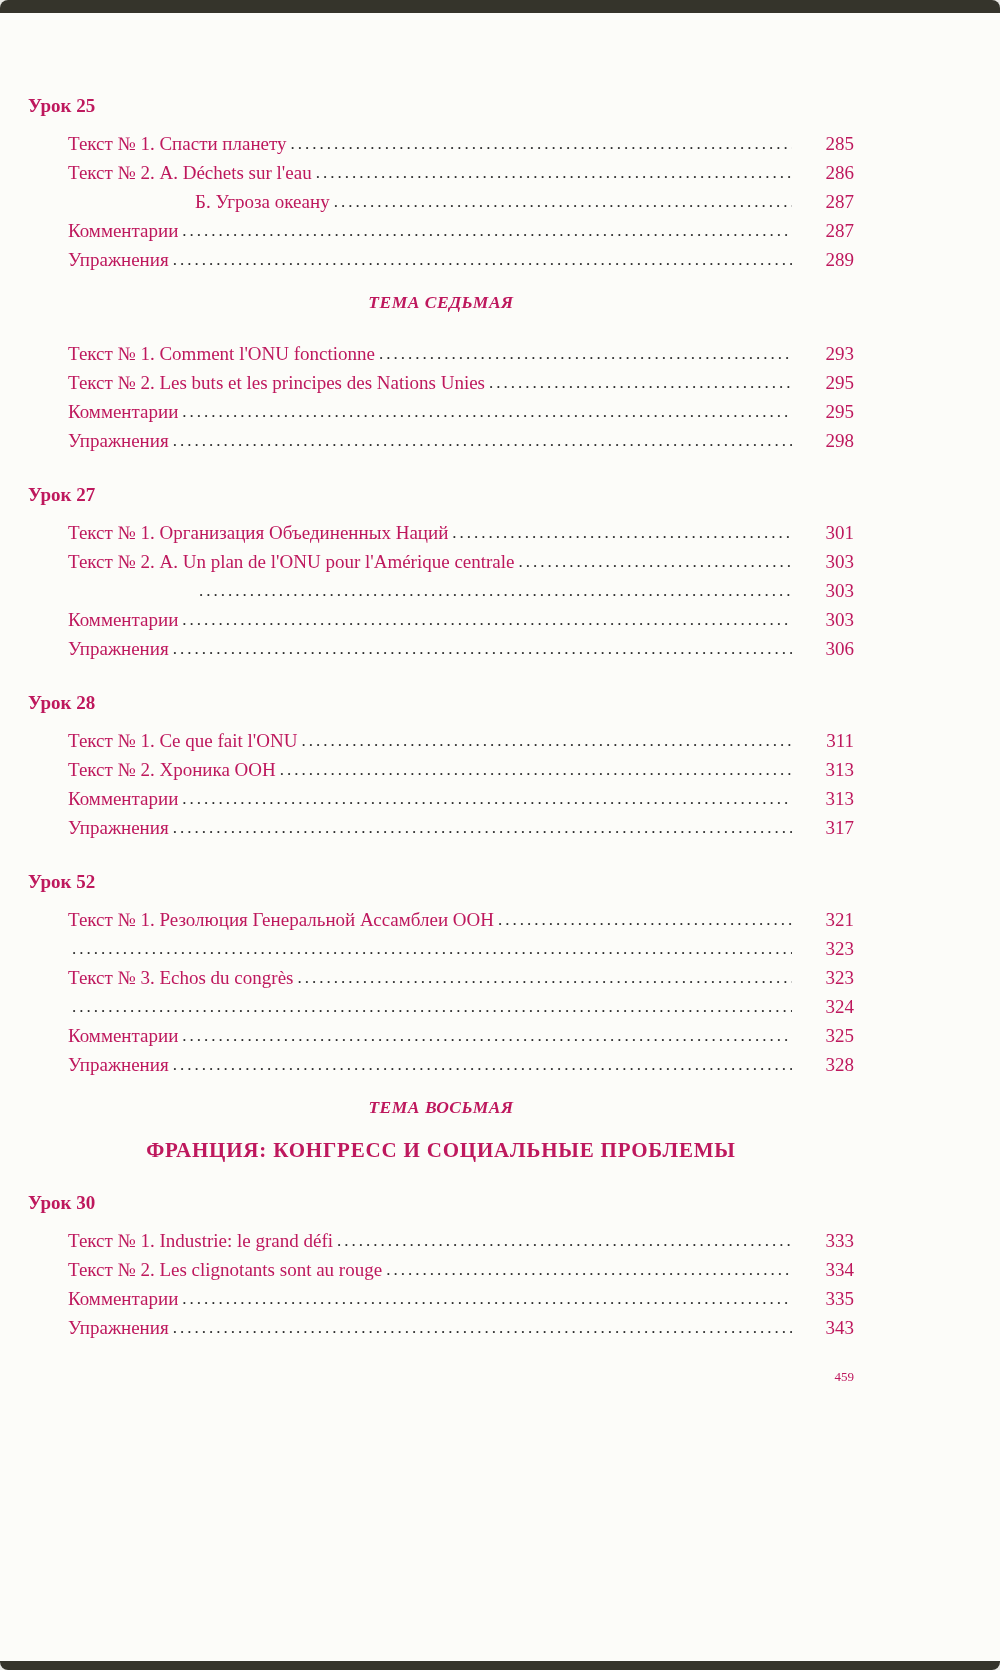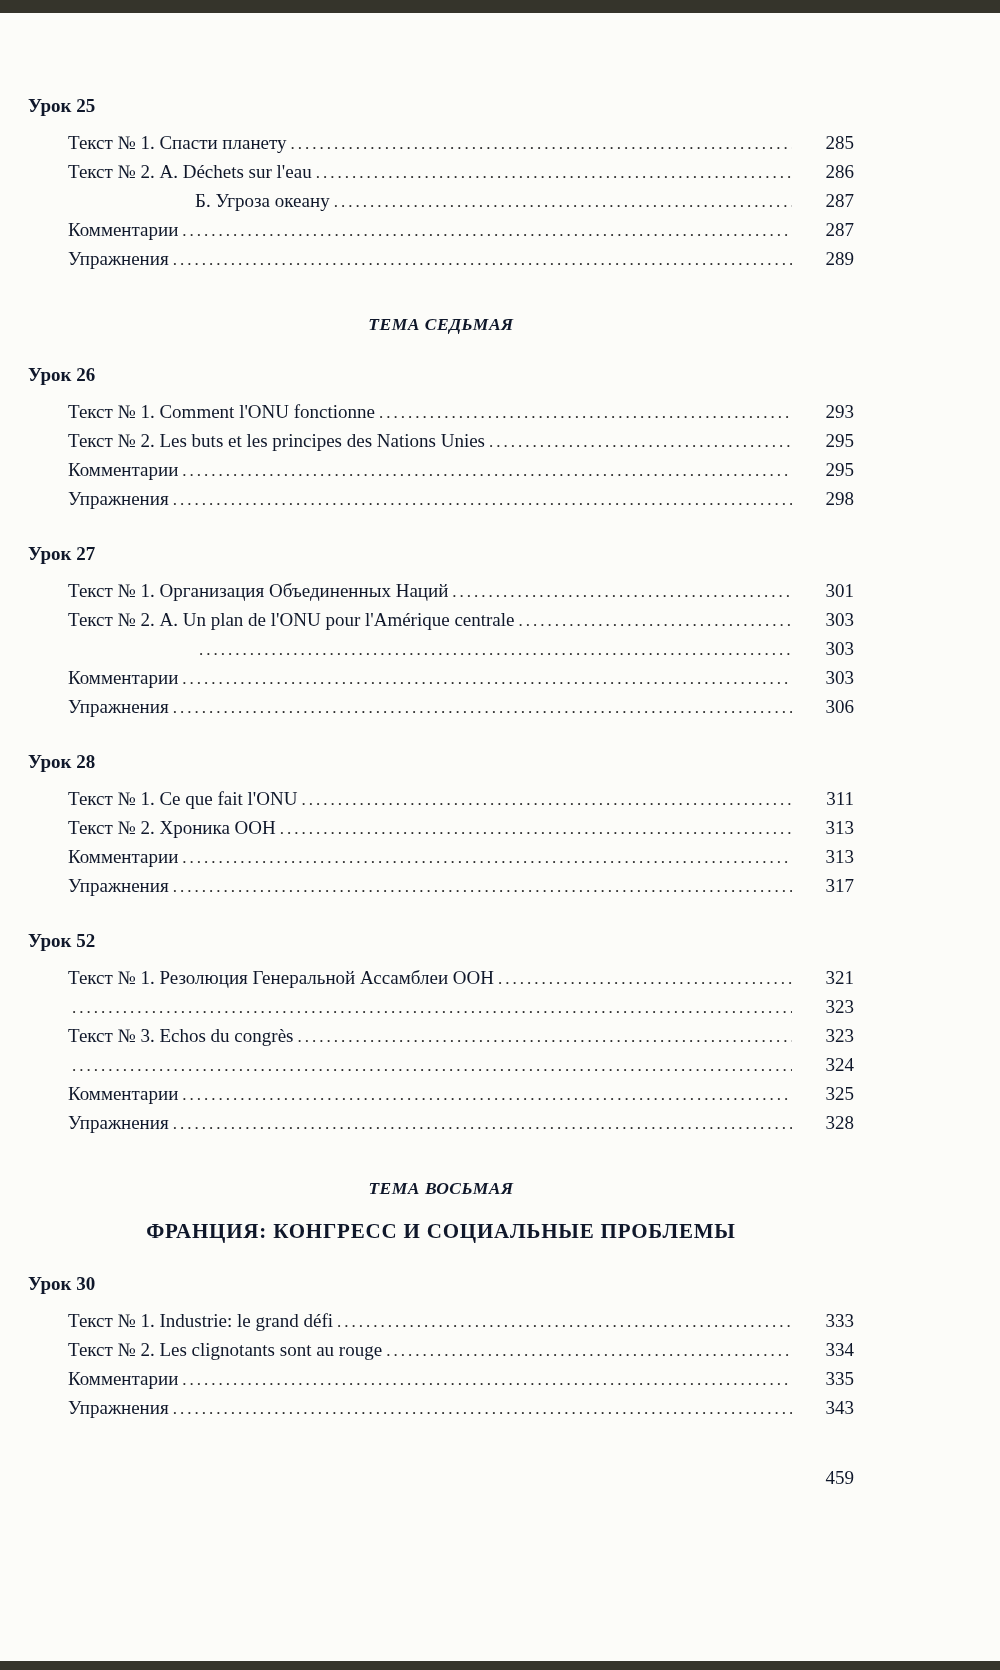--- a/index.html
+++ b/index.html
@@ -5,40 +5,41 @@
   * { margin: 0; padding: 0; box-sizing: border-box; }
   html, body { background: #e9e9e5; }
   .page {
     width: 1000px;
     height: 1670px;
     margin: 0 auto;
     background: #fcfcf9;
     position: relative;
     overflow: hidden;
     font-family: "Liberation Serif", "DejaVu Serif", serif;
-    color: #0f172a;
+    color: #be185d;
+    border-radius: 8px;
   }
   .scan-bar { position: absolute; left: 0; width: 100%; background: #35342b; }
   .scan-bar.top { top: 0; height: 13px; }
   .scan-bar.bottom { bottom: 0; height: 9px; }
 
   .content { padding: 92px 146px 0 28px; }
 
   .lesson-block { margin-top: 26px; }
   .lesson-block:first-child { margin-top: 0; }
   .lesson-title {
     font-weight: bold;
     font-size: 19px;
     line-height: 28px;
     margin-bottom: 9px;
   }
 
   .toc-entry {
     display: flex;
-    align-items: flex-start;
+    align-items: center;
     font-size: 19px;
     line-height: 28px;
   }
   .indent-1 { padding-left: 40px; }
   .indent-2 { padding-left: 167px; }
   .toc-label { white-space: nowrap; flex: 0 0 auto; }
   .toc-dots {
     flex: 1 1 auto;
     overflow: hidden;
     white-space: nowrap;
@@ -46,35 +47,35 @@
     min-width: 12px;
     color: #2b2b2b;
   }
   .toc-dots::after {
     content: "..............................................................................................................................................................................";
     letter-spacing: 3px;
     font-size: 17px;
   }
   .toc-page { flex: 0 0 62px; text-align: right; white-space: nowrap; }
 
-  .theme-block { margin-top: 40px; margin-bottom: 14px; text-align: center; }
+  .theme-block { margin-top: 18px; margin-bottom: 14px; text-align: center; }
   .theme-subtitle {
     font-style: italic;
     font-weight: bold;
     font-size: 17.5px;
     letter-spacing: 0.5px;
     margin-bottom: 20px;
   }
   .theme-title {
     font-weight: bold;
     font-size: 21px;
     letter-spacing: 0.8px;
   }
 
-  .folio { margin-top: 44px; text-align: right; font-size: 19px; }
+  .folio { margin-top: 27px; text-align: right; font-size: 13px; }
 </style>
 </head>
 <body>
 
 <div class="page">
   <div class="scan-bar top"></div>
 
   <div class="content">
     <div id="toc-blocks">
         <div class="lesson-block">
@@ -102,21 +103,20 @@
           <div class="toc-entry indent-1">
             <span class="toc-label">Упражнения</span>
             <span class="toc-dots"></span>
             <span class="toc-page">289</span>
           </div>
         </div>
         <div class="theme-block">
           <div class="theme-subtitle">ТЕМА СЕДЬМАЯ</div>
         </div>
         <div class="lesson-block">
-          <div class="lesson-title">Урок 26</div>
           <div class="toc-entry indent-1">
             <span class="toc-label">Текст № 1. Comment l'ONU fonctionne</span>
             <span class="toc-dots"></span>
             <span class="toc-page">293</span>
           </div>
           <div class="toc-entry indent-1">
             <span class="toc-label">Текст № 2. Les buts et les principes des Nations Unies</span>
             <span class="toc-dots"></span>
             <span class="toc-page">295</span>
           </div>

